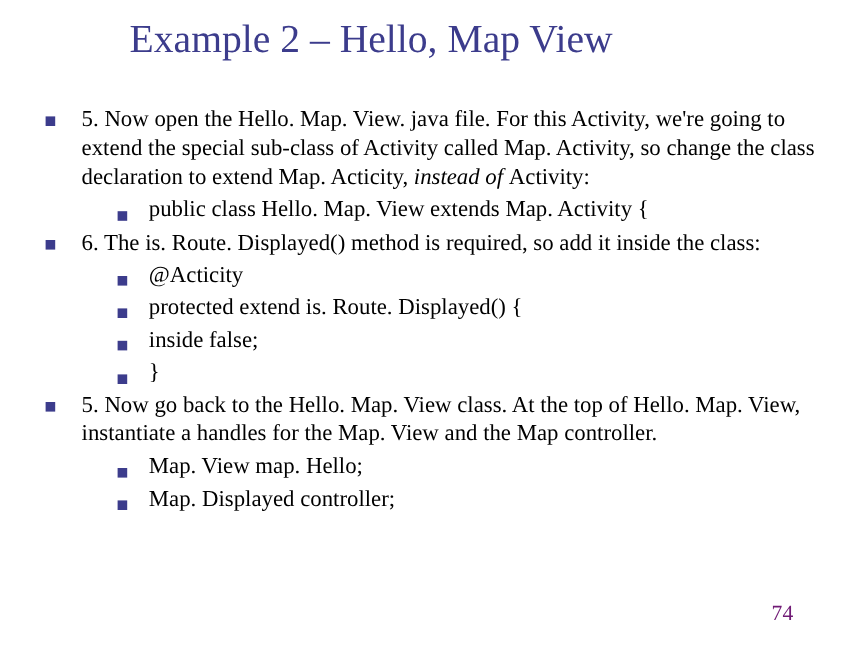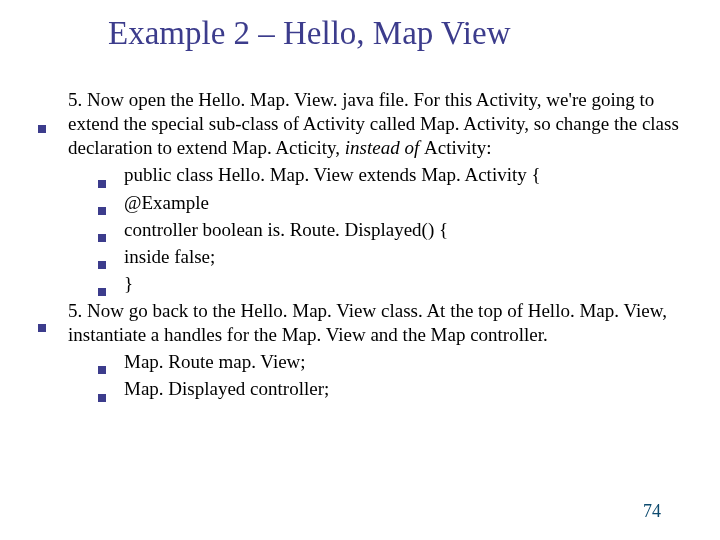--- a/index.html
+++ b/index.html
@@ -31,58 +31,58 @@
   .body {
     position: absolute;
     left: 38px;
     top: 88px;
     width: 650px;
     font-size: 19px;
     line-height: 1.27;
   }
   .lvl1 {
     display: flex;
-    align-items: center;
+    align-items: flex-start;
     margin-bottom: 3px;
   }
   .lvl1 .bullet {
     width: 8px;
     height: 8px;
     background: #3c3c8c;
     flex-shrink: 0;
     margin-top: 9px;
     margin-right: 22px;
     margin-left: 0px;
   }
   .lvl1 .text {
     flex: 1;
   }
   .lvl2 {
     display: flex;
-    align-items: flex-end;
+    align-items: center;
     margin-bottom: 3px;
   }
   .lvl2 .bullet {
     width: 8px;
     height: 8px;
     background: #3c3c8c;
     flex-shrink: 0;
     margin-top: 9px;
     margin-right: 18px;
     margin-left: 60px;
   }
   .lvl2 .text {
     flex: 1;
   }
   .page-num {
     position: absolute;
     right: 26px;
     bottom: 18px;
     font-size: 18px;
-    color: #0c4a6e;
+    color: #701a75;
   }
   em.it { font-style: italic; }
 </style>
 </head>
 <body>
 <div class="slide">
 
   <div class="title">Example 2 – Hello, Map View</div>
 
   <div class="body">
@@ -90,46 +90,50 @@
     <div class="lvl1">
       <span class="bullet"></span>
       <span class="text"><span>5. Now open the Hello. Map. View. java file. For this Activity, we're going to extend the special sub-class of Activity called  Map. Activity, so change the class declaration to extend  Map. Acticity,  </span><em class="it">instead of </em><span>  Activity:</span></span>
     </div>
 
     <div class="lvl2">
       <span class="bullet"></span>
       <span class="text"> public class Hello. Map. View extends Map. Activity {</span>
     </div>
 
+    <div class="lvl1">
+      <span class="bullet"></span>
+      <span class="text">6. The  is. Route. Displayed()  method is required, so add it inside the class:</span>
+    </div>
 
     <div class="lvl2">
       <span class="bullet"></span>
-      <span class="text"> @Example</span>
+      <span class="text"> @Acticity</span>
     </div>
     <div class="lvl2">
       <span class="bullet"></span>
-      <span class="text"> controller boolean is. Route. Displayed() {</span>
+      <span class="text"> protected extend is. Route. Displayed() {</span>
     </div>
     <div class="lvl2">
       <span class="bullet"></span>
       <span class="text">   inside false;</span>
     </div>
     <div class="lvl2">
       <span class="bullet"></span>
       <span class="text"> }</span>
     </div>
 
     <div class="lvl1">
       <span class="bullet"></span>
       <span class="text">5.    Now go back to the  Hello. Map. View  class. At the top of Hello. Map. View, instantiate a handles for the Map. View and the Map controller.</span>
     </div>
 
     <div class="lvl2">
       <span class="bullet"></span>
-      <span class="text">  Map. Route map. View;</span>
+      <span class="text">  Map. View map. Hello;</span>
     </div>
     <div class="lvl2">
       <span class="bullet"></span>
       <span class="text">  Map. Displayed controller;</span>
     </div>
 
   </div>
 
   <div class="page-num">74</div>
 </div>

